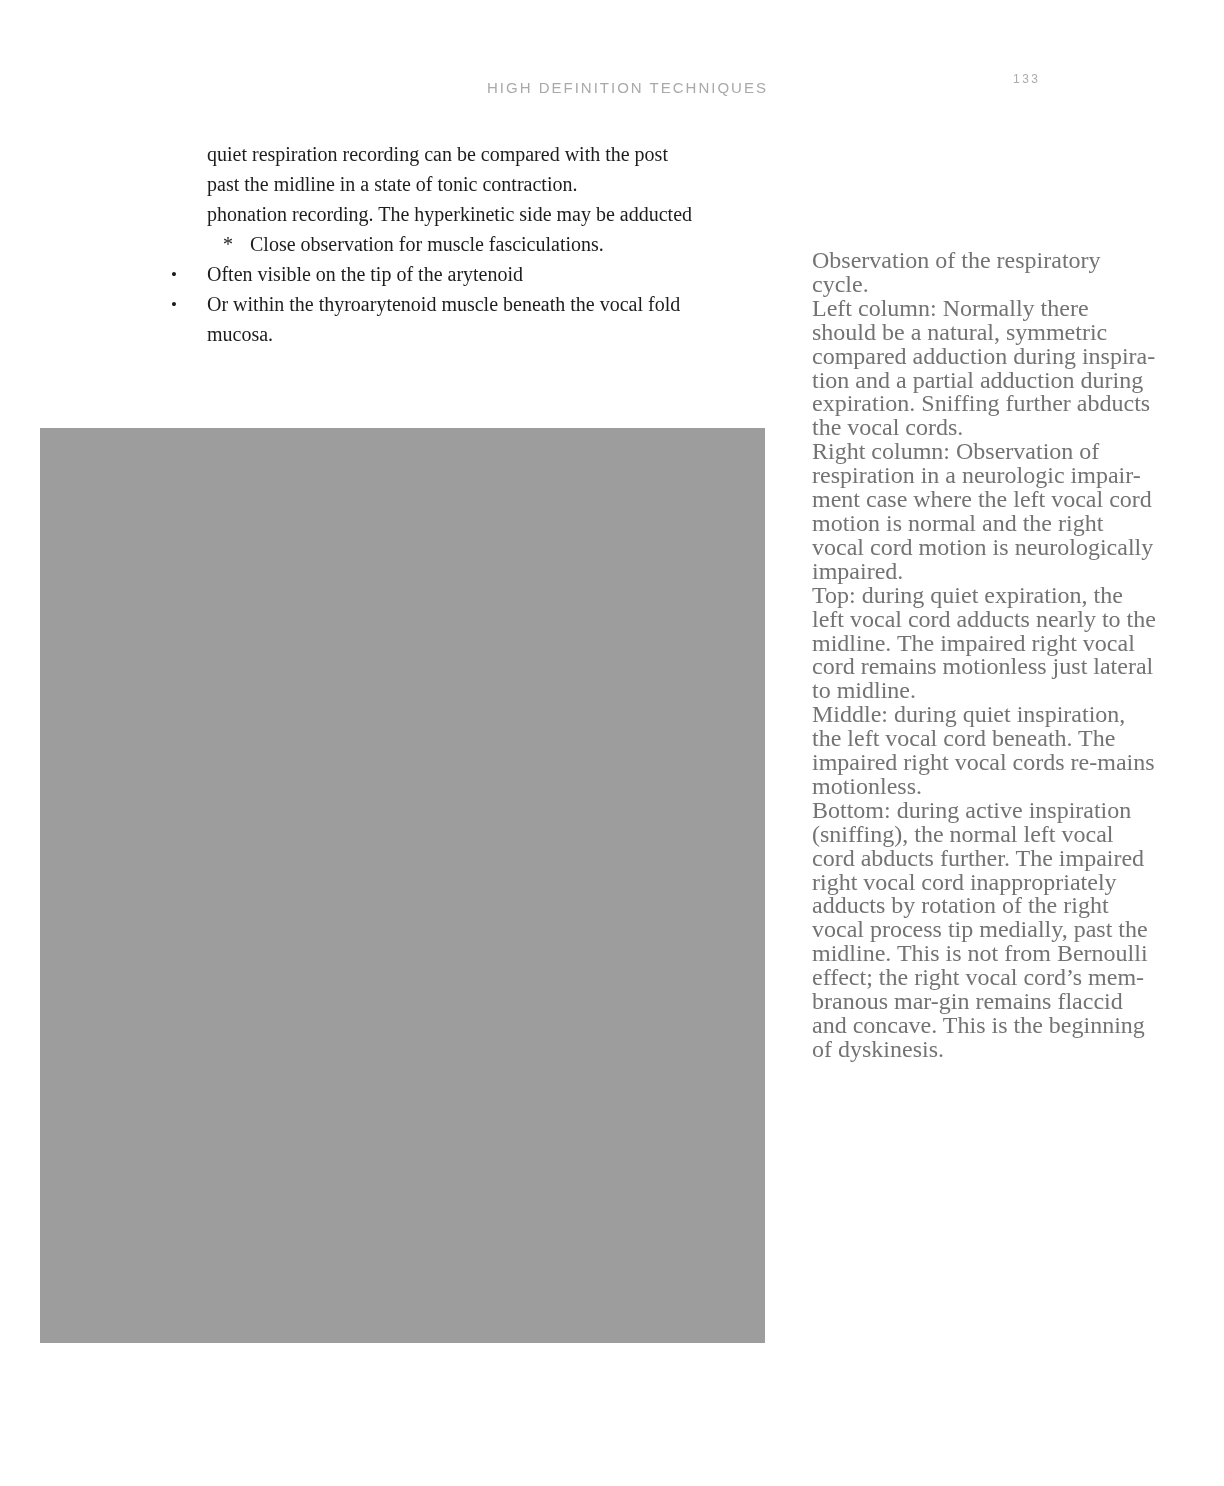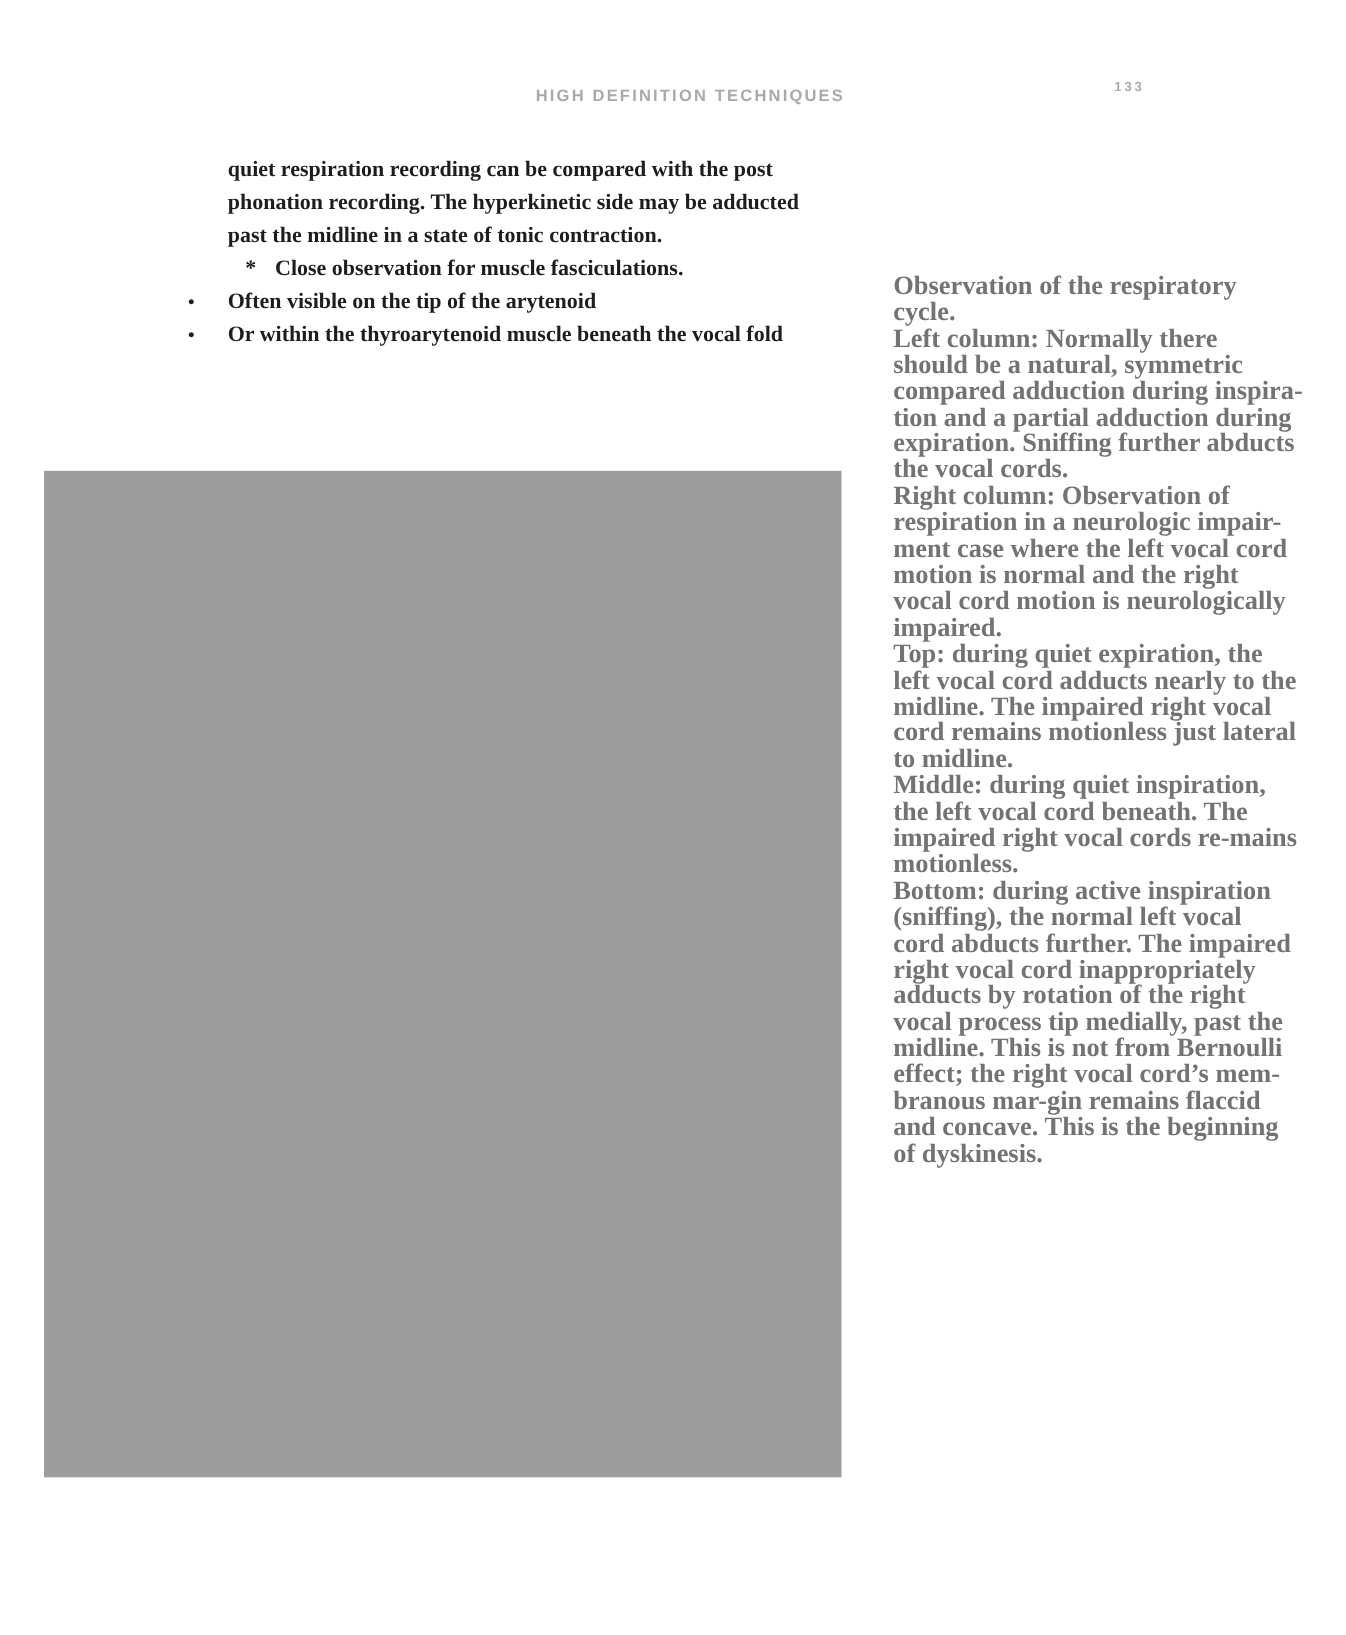--- a/index.html
+++ b/index.html
@@ -7,21 +7,20 @@
     padding: 0;
     background: #ffffff;
   }
   .page {
     position: relative;
     width: 1224px;
     height: 1486px;
     background: #ffffff;
     overflow: hidden;
     font-family: "Liberation Serif", serif;
-    font-weight: bold;
   }
 
   
   .running-header {
     position: absolute;
     left: 487px;
     top: 79px;
     font-family: "Liberation Sans", sans-serif;
     font-size: 15px;
     letter-spacing: 2px;
@@ -100,36 +99,37 @@
 <div class="page">
 
   <div class="running-header">HIGH DEFINITION TECHNIQUES</div>
 
   <div class="page-number">133</div>
 
   <div class="main-text">
 
     <div>
         <div class="line">quiet respiration recording can be compared with the post</div>
+        <div class="line">past the midline in a state of tonic contraction.</div>
         <div class="line">phonation recording. The hyperkinetic side may be adducted</div>
-        <div class="line">past the midline in a state of tonic contraction.</div>
       </div>
 
     <div class="star-line">
       <span class="star-marker">*</span><span>Close observation for muscle fasciculations.</span>
     </div>
 
     <div class="bullet-item">
       <span class="bullet-marker">•</span>
       <div class="line">Often visible on the tip of the arytenoid</div>
     </div>
 
     <div class="bullet-item">
       <span class="bullet-marker">•</span>
       <div class="line">Or within the thyroarytenoid muscle beneath the vocal fold</div>
+      <div class="line">mucosa.</div>
     </div>
 
   </div>
 
   <div class="figure-placeholder" style="background-color: rgb(157, 157, 157);"></div>
 
   <div class="caption">
       <div class="line">Observation of the respiratory</div>
       <div class="line">cycle.</div>
       <div class="line">Left column: Normally there</div>

